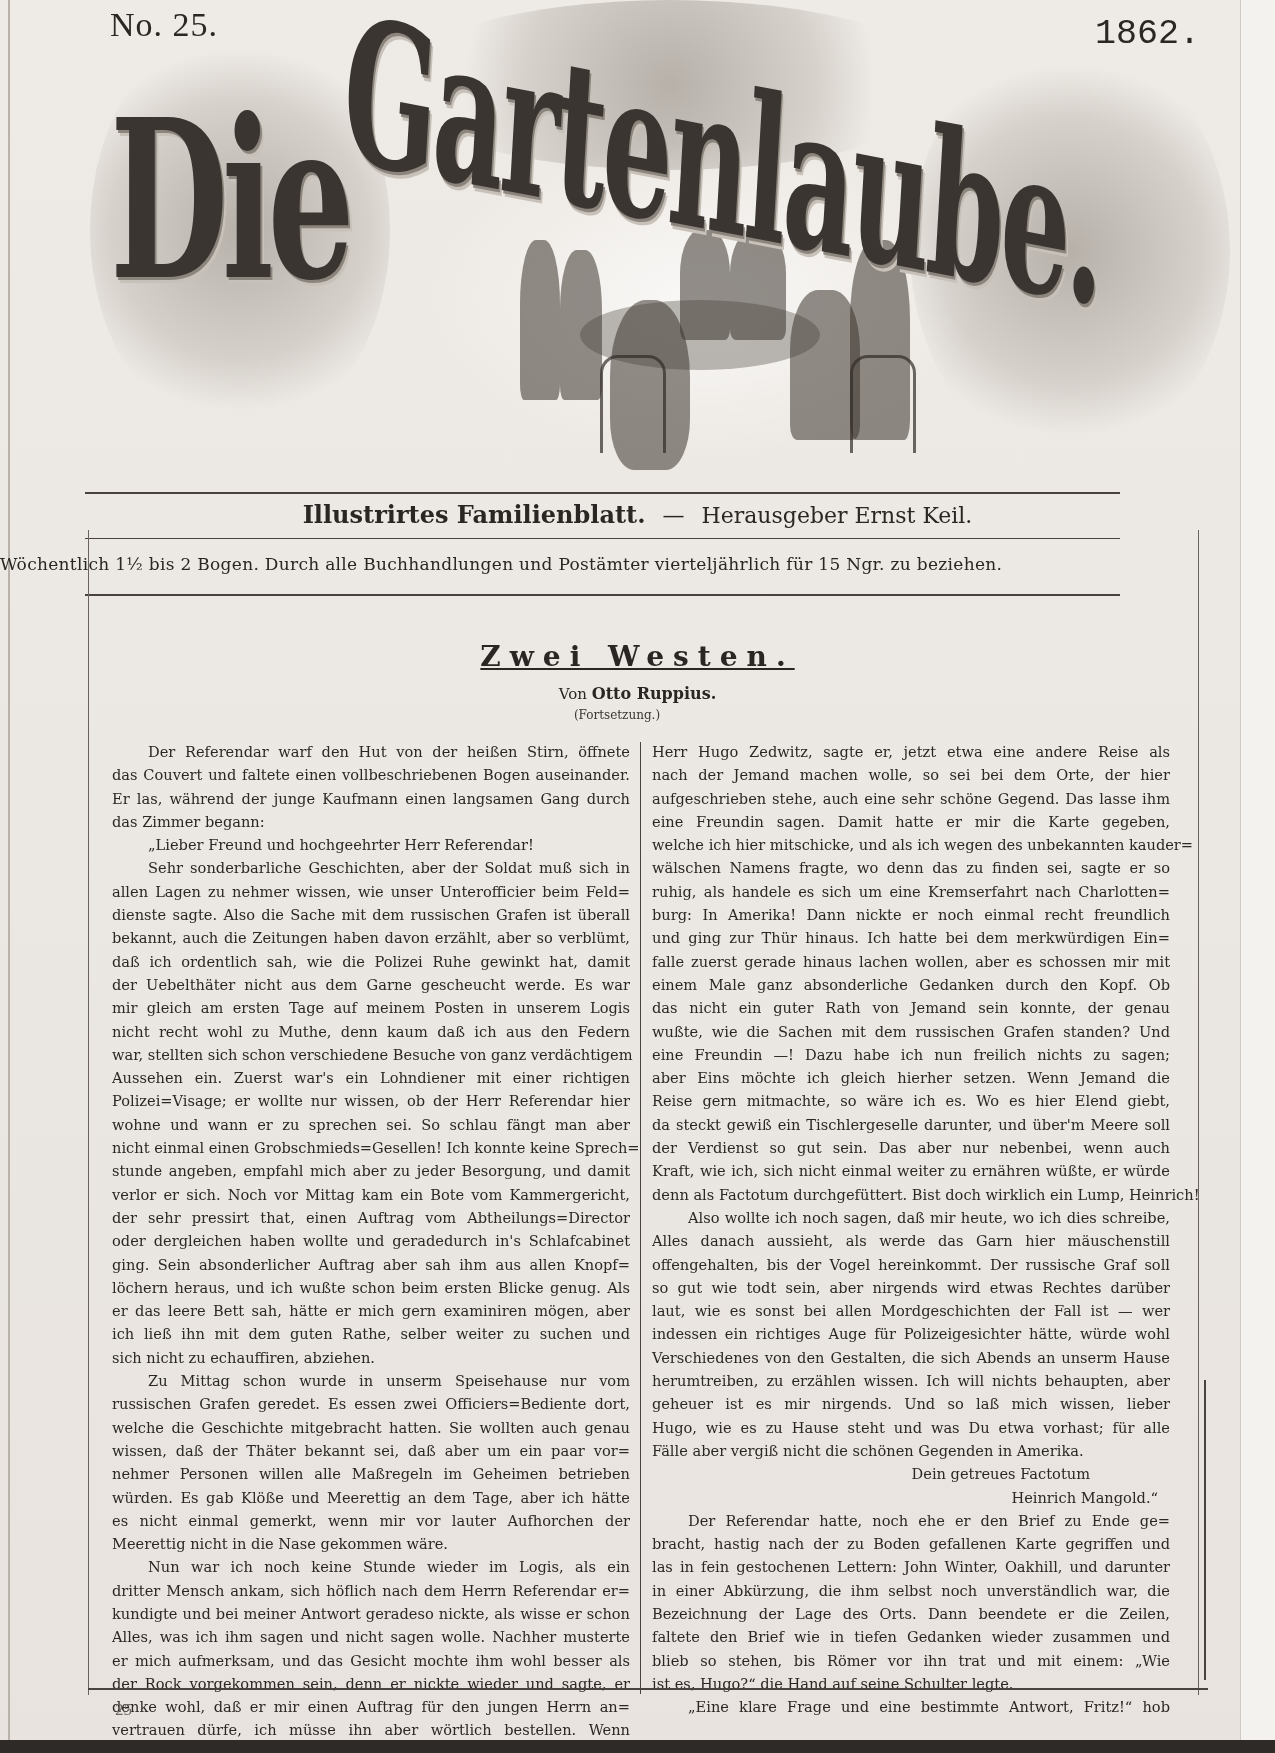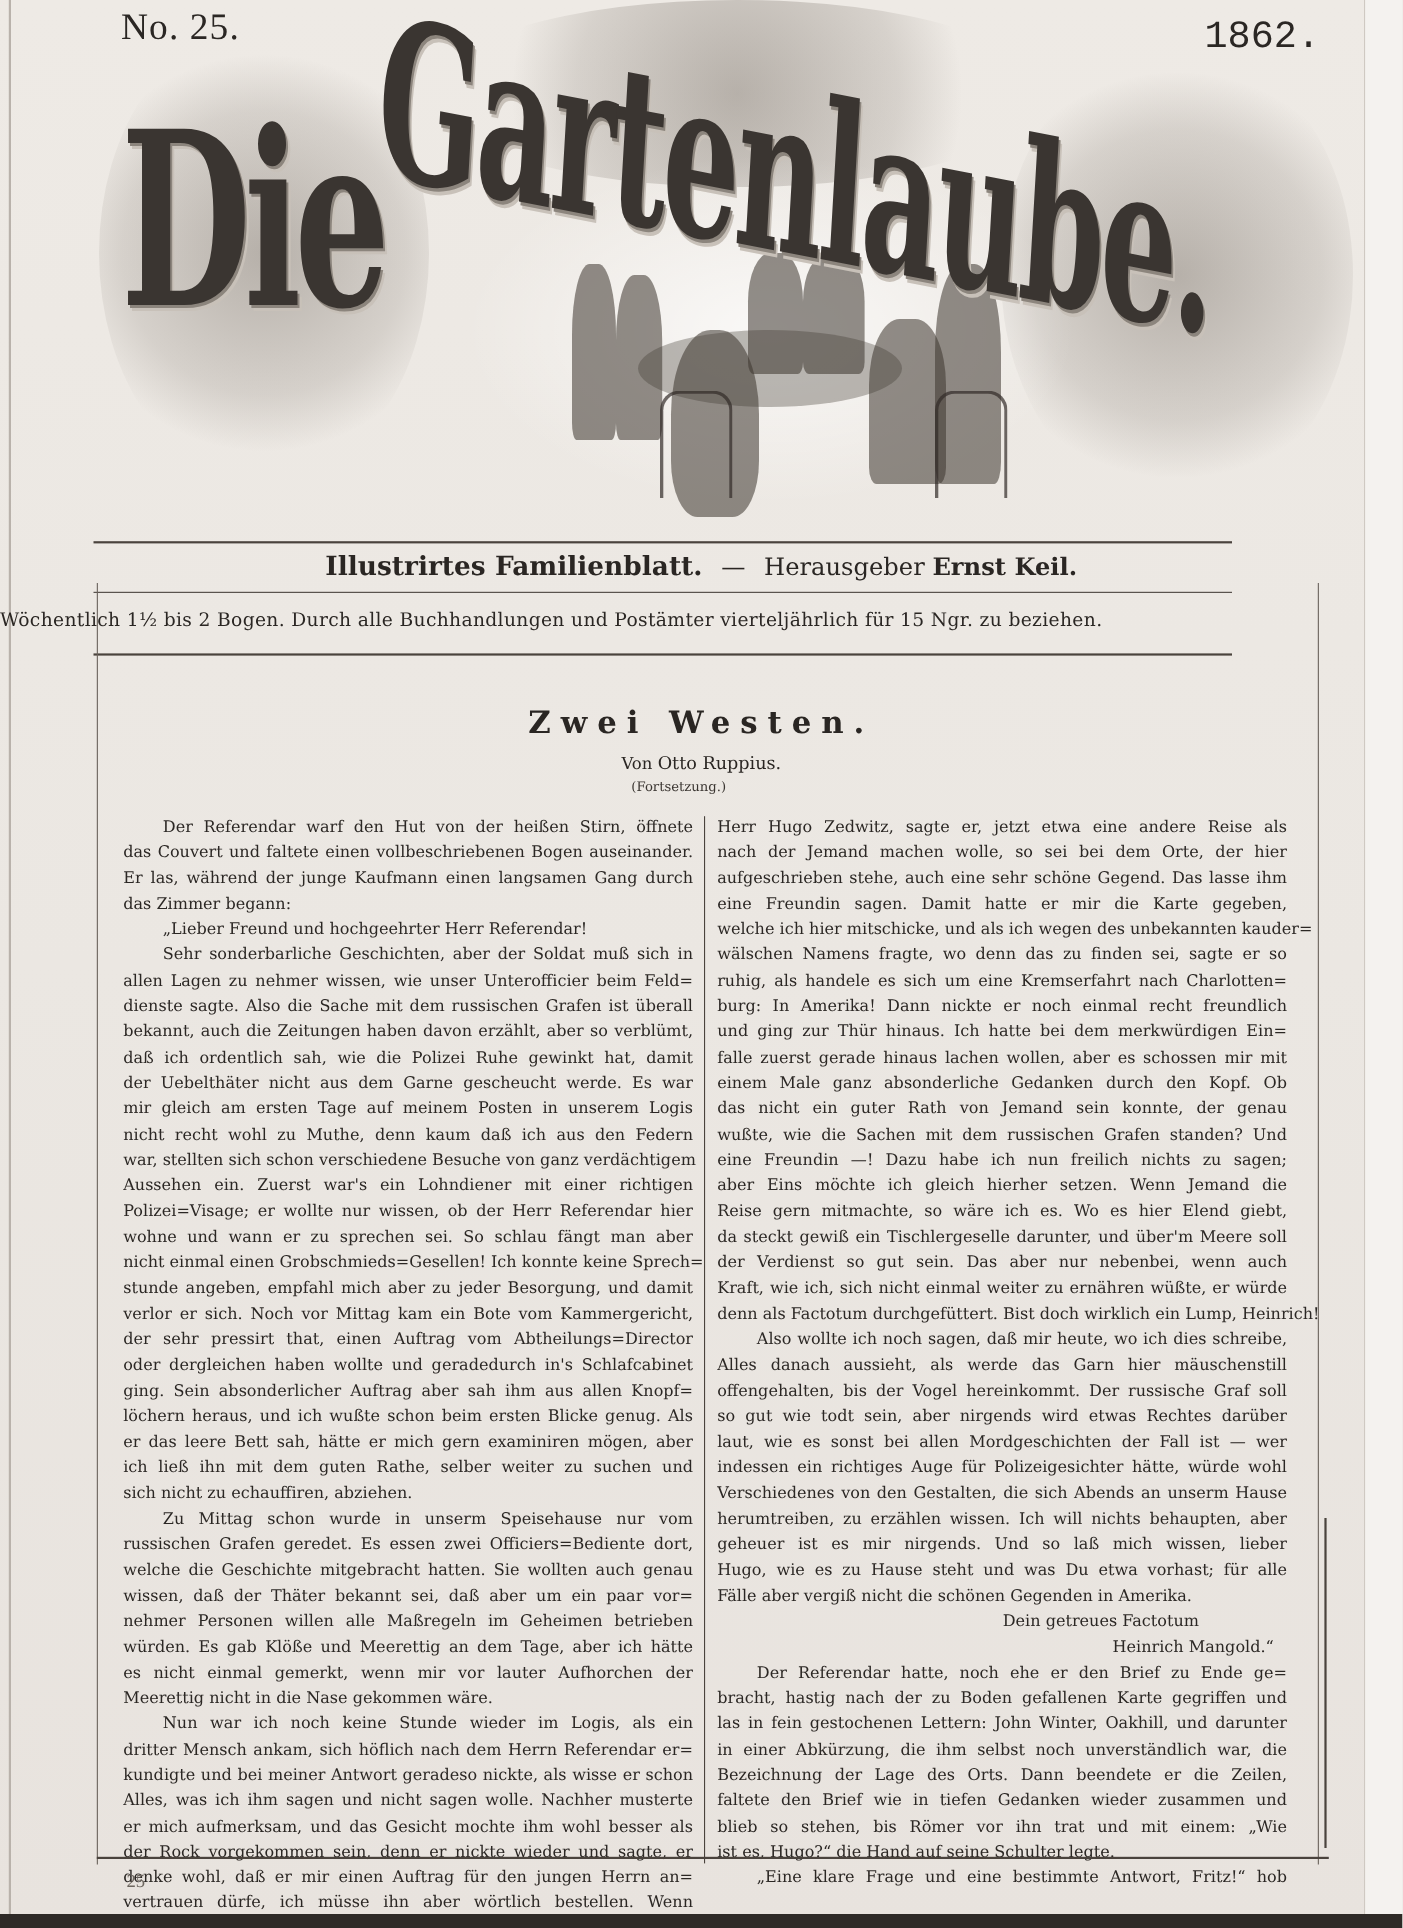--- a/index.html
+++ b/index.html
@@ -39,27 +39,27 @@
     background: radial-gradient(ellipse at center, rgba(255,255,255,0.7) 0%, rgba(236,232,227,0.0) 70%);
   }
   .scene-figure { position: absolute; background: rgba(60,52,46,0.55); border-radius: 40% 40% 10% 10%; }
   .chair { position: absolute; border: 3px solid rgba(50,44,40,0.7); border-bottom: none; border-radius: 18px 18px 0 0; }
   .table { position: absolute; background: rgba(70,62,55,0.35); border-radius: 50%; }
 
   .mast-rule { position: absolute; left: 85px; width: 1035px; height: 0; border-top: 2px solid #4a433d; }
   .subtitle { position: absolute; left: 0; width: 1275px; top: 500px; text-align: center; font-family: "DejaVu Serif", serif; font-size: 22px; color: #2a2623; }
   .subtitle .big { font-weight: bold; font-size: 24px; }
   .subtitle .dash { margin: 0 10px; }
-  .subtitle .bold { font-weight: bold; }
+  .subtitle .bold { font-weight: normal; }
   .notice { position: absolute; left: 0; width: 1275px; top: 554px; text-align: left; font-family: "DejaVu Serif", serif; font-size: 17px; letter-spacing: 0.3px; color: #2a2623; }
 
   
-  .article-title { position: absolute; left: 0; width: 1275px; top: 640px; text-align: center; font-family: "DejaVu Serif", serif; font-weight: bold; font-size: 28px; letter-spacing: 9px; color: #2a2623; }
+  .article-title { position: absolute; left: 0; width: 1275px; top: 640px; text-align: center; font-family: "DejaVu Serif", serif; font-weight: bold; font-size: 28px; letter-spacing: 9px; color: #2a2623; text-decoration: underline; }
   .byline { position: absolute; left: 0; width: 1275px; top: 684px; text-align: center; font-size: 15px; color: #2a2623; }
-  .byline .author { font-weight: normal; font-size: 16px; }
+  .byline .author { font-weight: bold; font-size: 16px; }
   .continued { position: absolute; left: 0; width: 1234px; top: 708px; text-align: center; font-size: 12px; color: #3a3531; }
 
   
   .col { position: absolute; top: 740px; font-family: "DejaVu Serif", serif; font-size: 14.6px; line-height: 23.3px; color: #2b2724; text-align: justify; }
   .col-left { left: 112px; width: 518px; }
   .col-right { left: 652px; width: 518px; }
   .col .line { display: block; white-space: nowrap; text-align-last: justify; text-align: justify; }
   .col .line.last { text-align-last: left; }
   .col .line.right-a { text-align: right; text-align-last: right; padding-right: 80px; }
   .col .line.right-b { text-align: right; text-align-last: right; padding-right: 12px; }

